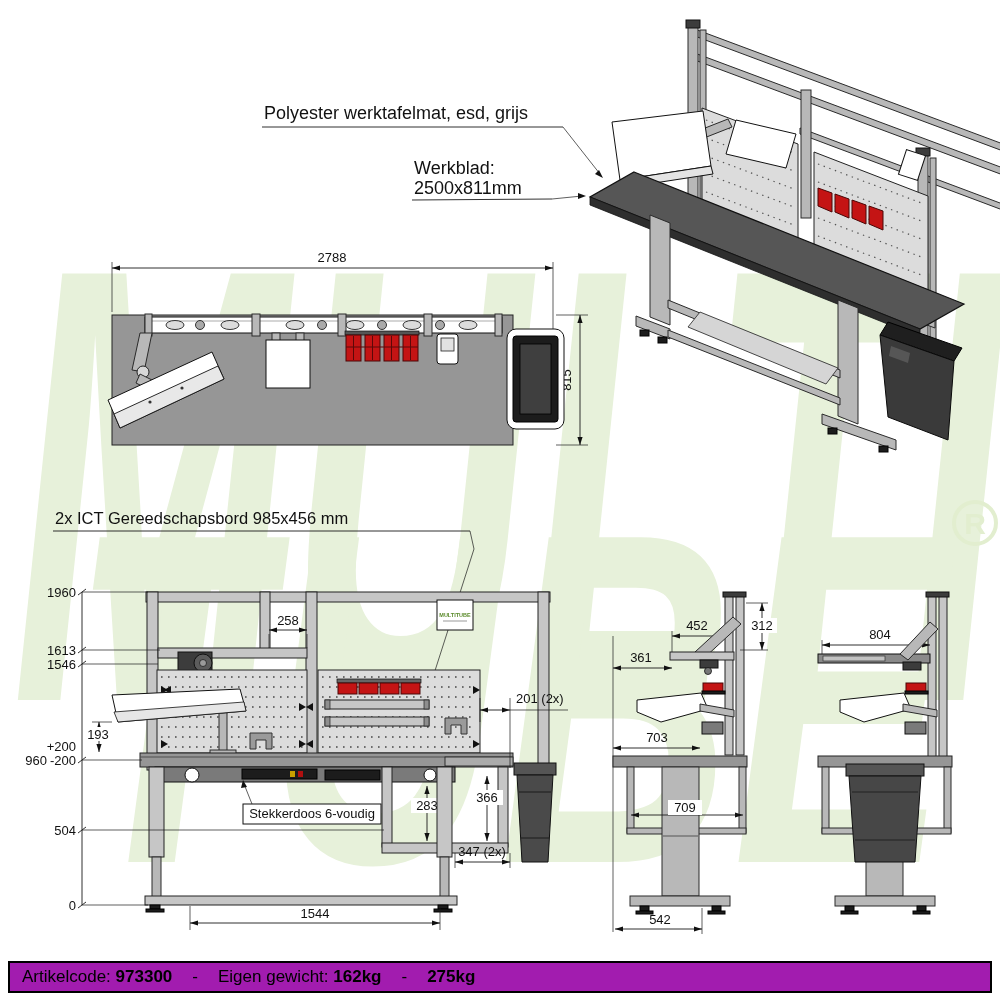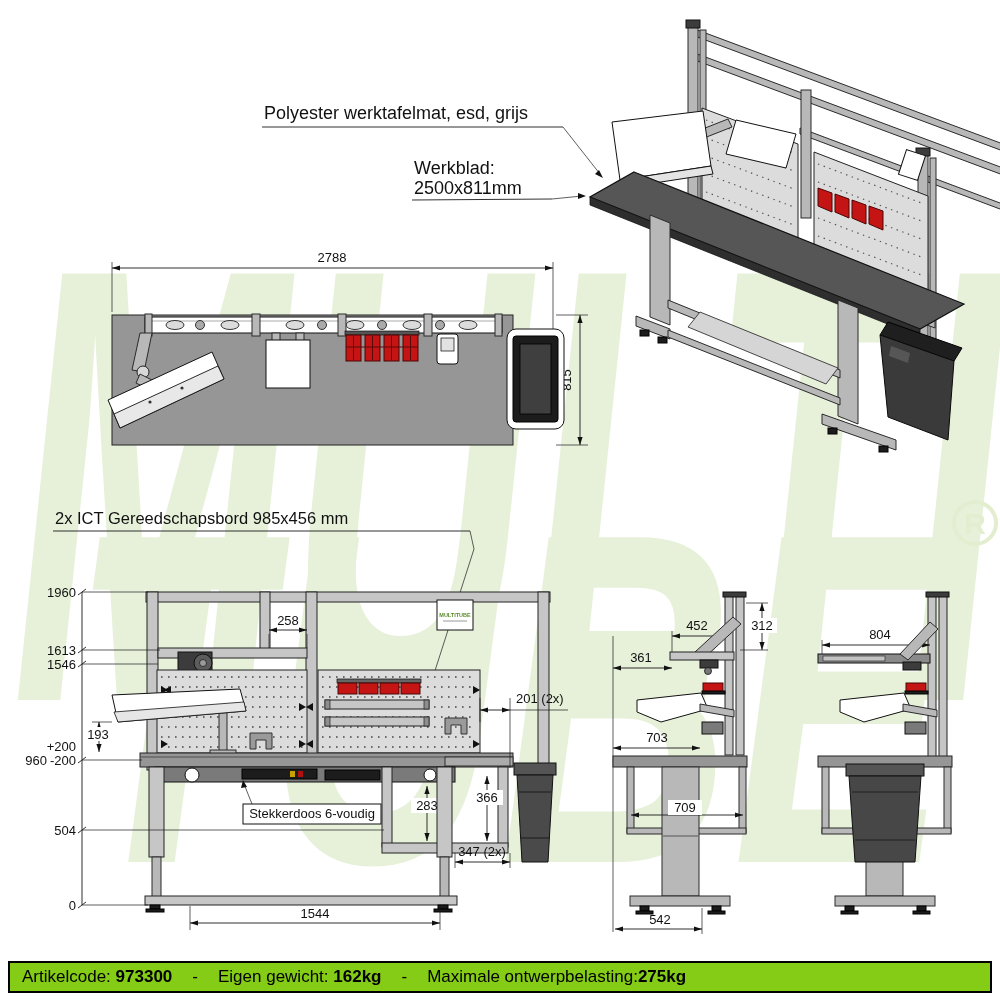--- a/index.html
+++ b/index.html
@@ -18,21 +18,21 @@
   .white{fill:#ffffff;stroke:#111;stroke-width:1;}
   .dark{fill:#3c3c3c;stroke:#111;stroke-width:1;}
   .darker{fill:#1c1c1c;stroke:#000;stroke-width:1;}
   .red{fill:#c41414;stroke:#4a0606;stroke-width:1;}
   .grayTop{fill:#969696;stroke:#222;stroke-width:1;}
   .apron{fill:#7a7a7a;stroke:#111;stroke-width:1;}
   .wm{fill:#e7f1da;font-weight:bold;font-style:italic;}
   .dotrow{stroke:#474747;stroke-width:1.4;stroke-dasharray:1.6 5.4;fill:none;}
   .dotrow-iso{stroke:#555;stroke-width:1.2;stroke-dasharray:1.4 4.6;fill:none;}
   #footer{position:absolute;left:8px;right:8px;top:961px;height:28px;border:2px solid #000;
-          display:flex;align-items:center;font-size:17px;color:#000;background:#84cc16;}
+          display:flex;align-items:center;font-size:17px;color:#000;background:#a21caf;}
   #footer span{white-space:pre;}
   .b{font-weight:bold;}
   .sep{margin:0 20px;}
   .g1{margin-left:12px;}
 </style>
 </head>
 <body>
 
 <div id="stage">
 
@@ -510,17 +510,16 @@
 
 <div id="footer">
   <span class="g1">Artikelcode:</span>
   <span> </span>
   <span class="b">973300</span>
   <span class="sep">-</span>
   <span>Eigen gewicht:</span>
   <span> </span>
   <span class="b">162kg</span>
   <span class="sep">-</span>
-  <span>Maximale ontwerpbelasting:</span>
   <span class="b">275kg</span>
 </div>
 
 </div>
 
 </body></html>

